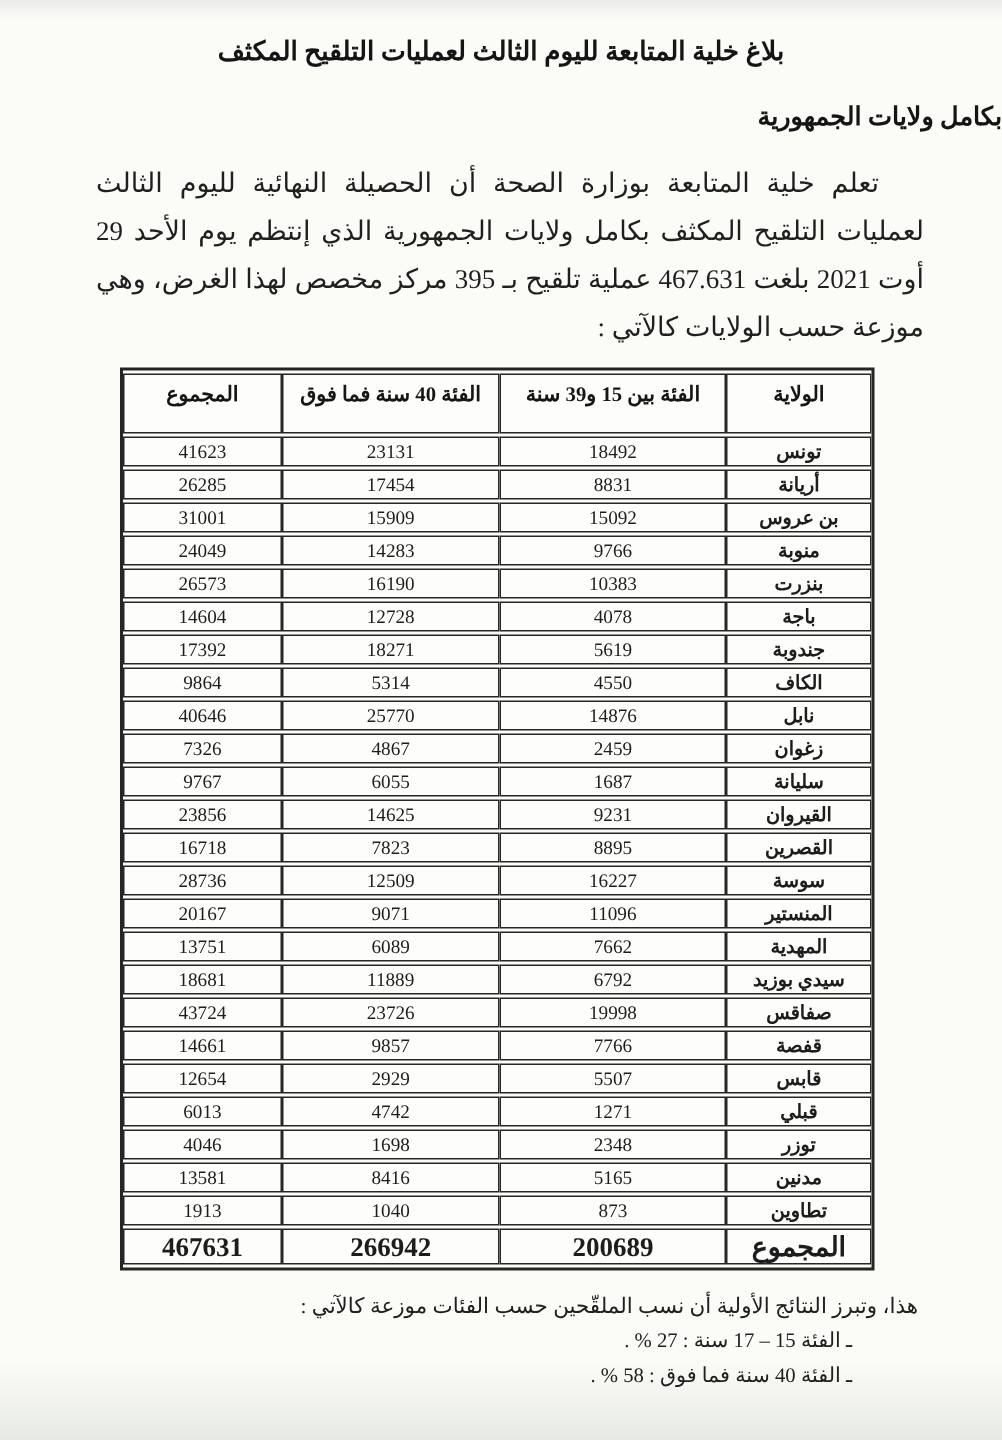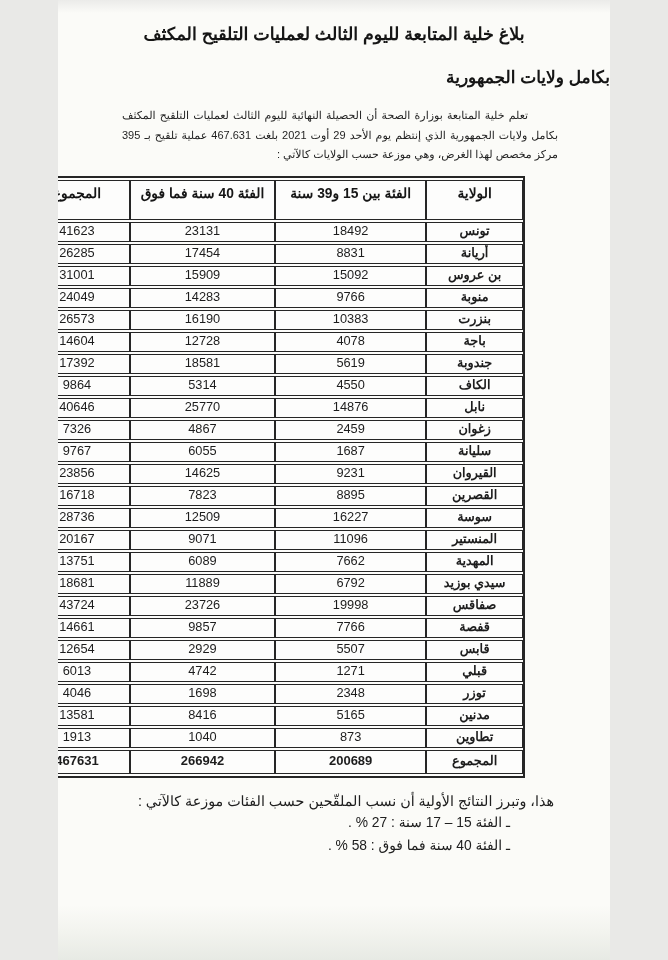--- a/index.html
+++ b/index.html
@@ -2,25 +2,25 @@
 <html lang="ar"><head>
 <meta charset="utf-8">
 <style>
   html, body {
     margin: 0;
     padding: 0;
     background: #e9e9e7;
   }
   .page {
     position: relative;
-    width: 552px;
+    width: 668px;
     height: 960px;
     margin: 0 auto;
     direction: rtl;
-    font-family: Liberation Sans, sans-serif;
+    font-family: Liberation Serif, serif;
     color: #1c1c1c;
     background: linear-gradient(180deg,
       #ebebe9 0px, #fbfbf8 13px,
       #fbfbf8 905px, #f3f4ef 930px, #e7eae4 960px);
     overflow: hidden;
     box-sizing: border-box;
   }
   .title-block { padding-top: 24px; }
   .doc-title {
     margin: 0;
@@ -32,21 +32,21 @@
   }
   .doc-subtitle {
     margin: 22px 0 0 0;
     text-align: right;
     font-size: 17px;
     font-weight: bold;
     color: #151515;
   }
   .intro {
     margin: 18px 52px 0 64px;
-    font-size: 11px;
+    font-size: 18px;
     line-height: 1.78;
     text-align: justify;
     text-indent: 30px;
     color: #1f1f1f;
   }
   .table-wrap {
     width: 503px;
     margin: 11px 85px 0 0;
     border: 2px solid #262626;
     box-sizing: border-box;
@@ -80,21 +80,21 @@
     vertical-align: middle;
     color: #1d1d1d;
   }
   td.gov-cell {
     font-weight: bold;
     font-size: 13.2px;
     color: #171717;
   }
   tr.total-row td {
     font-weight: bold;
-    font-size: 13px;
+    font-size: 18px;
     height: 22px;
   }
   .c-gov   { width: 96px;  }
   .c-a1539 { width: 150px; }
   .c-a40   { width: 144px; }
   .c-tot   { width: 105px; }
   .footer-heading {
     margin: 15px 56px 0 0;
     font-size: 14.3px;
     color: #202020;
@@ -175,21 +175,21 @@
   <tr>
     <td class="gov-cell">باجة</td>
     <td>4078</td>
     <td>12728</td>
     <td>14604</td>
   </tr>
 
   <tr>
     <td class="gov-cell">جندوبة</td>
     <td>5619</td>
-    <td>18581</td>
+    <td>18271</td>
     <td>17392</td>
   </tr>
 
   <tr>
     <td class="gov-cell">الكاف</td>
     <td>4550</td>
     <td>5314</td>
     <td>9864</td>
   </tr>
 

